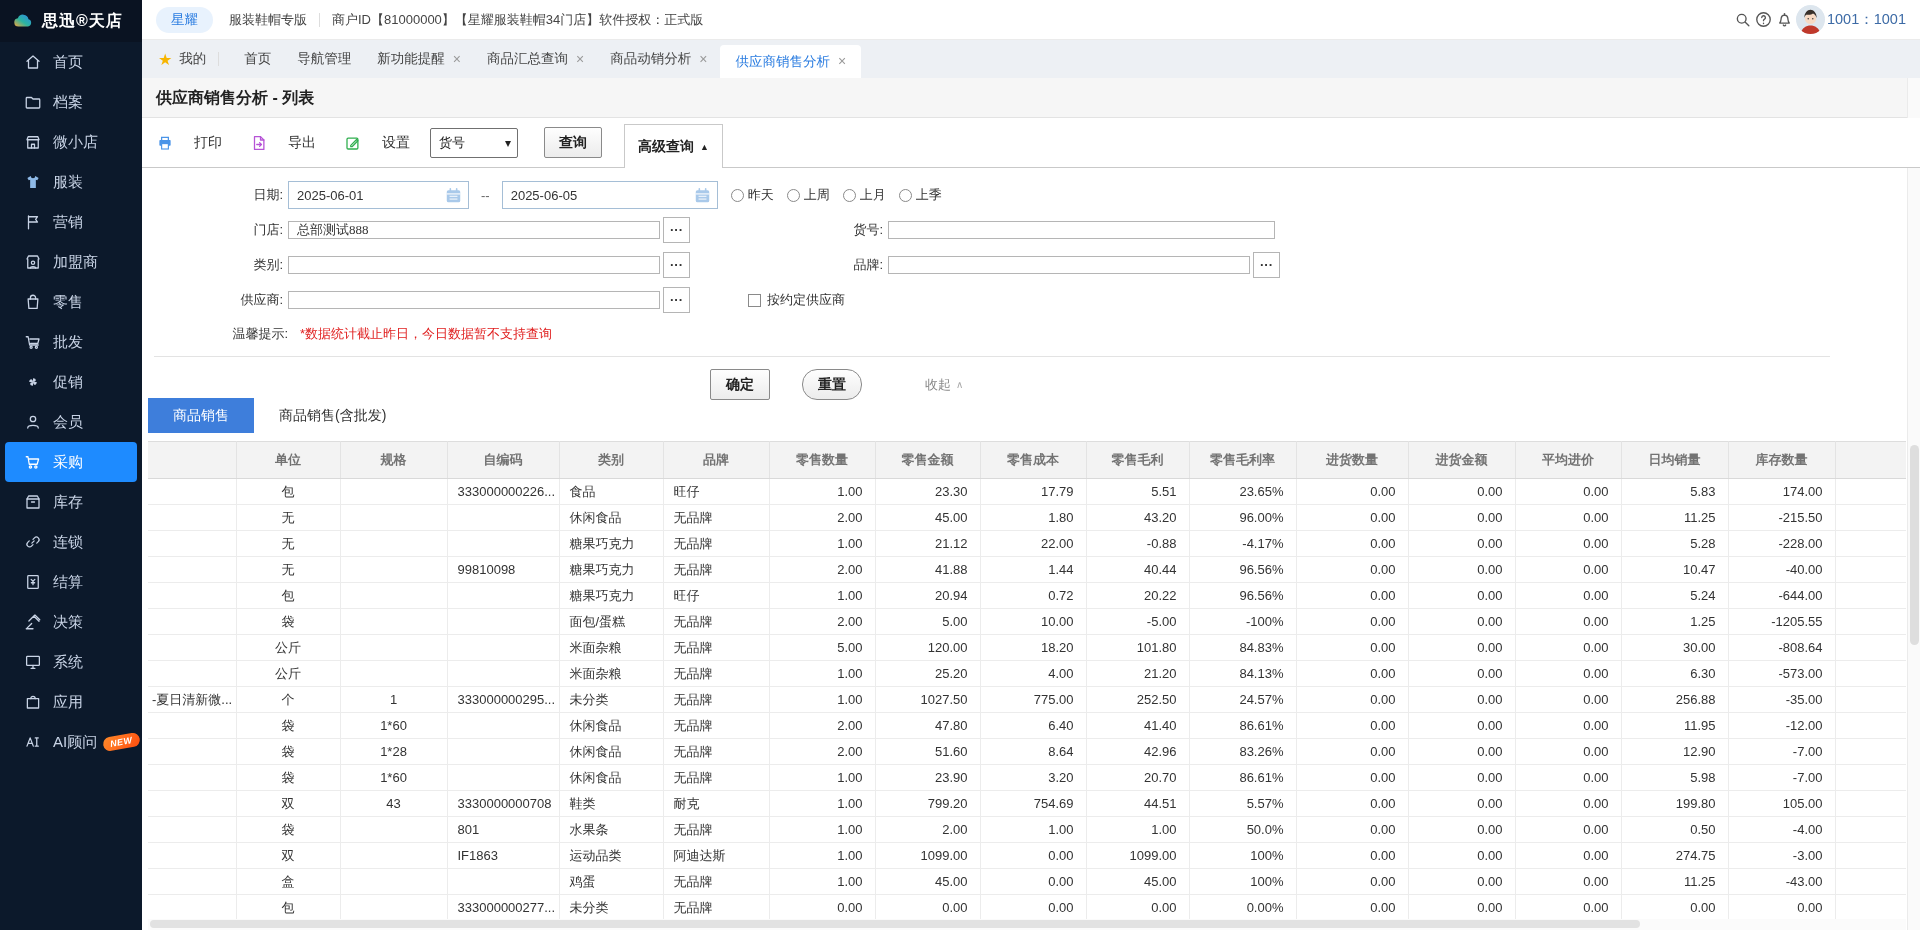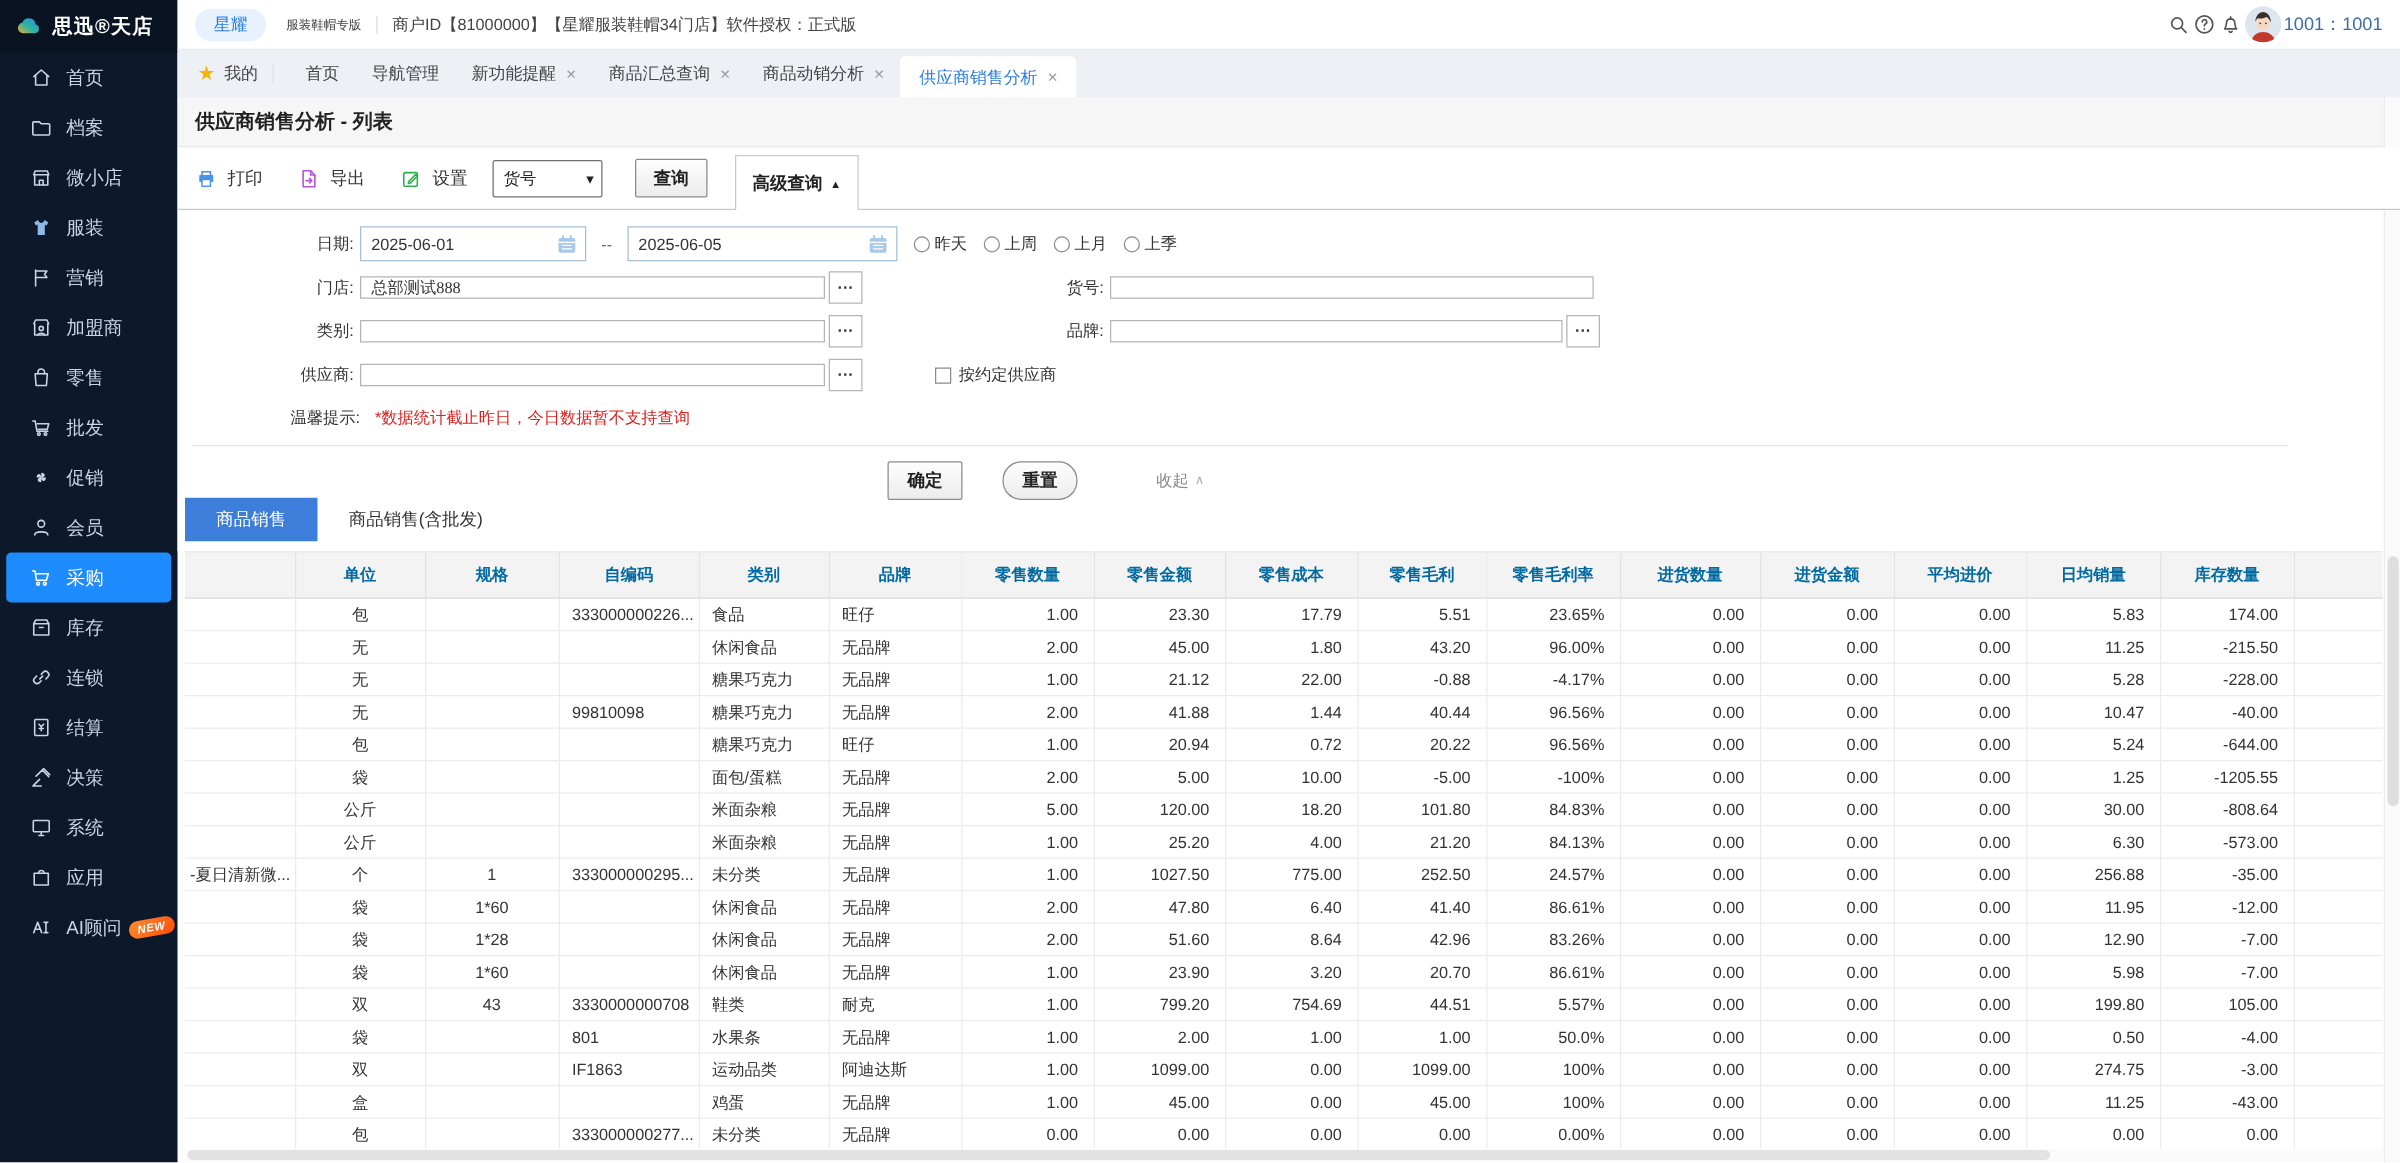--- a/index.html
+++ b/index.html
@@ -16,21 +16,21 @@
   .ic { fill:none; stroke:currentColor; stroke-width:1.7; stroke-linecap:round; stroke-linejoin:round; }
   .s-item.active { background:#1e8bff; color:#fff; border-radius:4px; margin:0 5px; padding-left:19px; }
   .badge-new { background:linear-gradient(135deg,#ff8a2a,#ff4d0f); color:#fff; font-size:9px; font-style:italic; font-weight:bold; padding:2px 7px; border-radius:9px; transform:rotate(-10deg); margin-left:6px; letter-spacing:.5px; display:inline-block; }
 
   
   .main { flex:1; display:flex; flex-direction:column; min-width:0; }
 
   
   .topbar { height:40px; background:#fff; border-bottom:1px solid #ebebeb; display:flex; align-items:center; padding:0 14px 0 14px; }
   .pill { background:#e8f2fd; color:#2a7ce0; border-radius:14px; padding:4px 15px; font-size:13.5px; cursor:pointer; }
-  .ed-name { color:#444; font-size:10px; margin-left:16px; }
+  .ed-name { color:#444; font-size:13px; margin-left:16px; }
   .vdiv { width:1px; height:14px; background:#ddd; margin:0 12px; }
   .merchant { color:#444; font-size:13px; }
   .tb-right { margin-left:auto; display:flex; align-items:center; gap:2px; }
   .tb-icon { width:19px; height:19px; color:#555; cursor:pointer; }
   .tb-icon svg { width:19px; height:19px; }
   .avatar { width:29px; height:29px; border-radius:50%; overflow:hidden; background:#e8eef4; cursor:pointer; }
   .uid { color:#3d6ba6; font-size:14.5px; }
 
   
   .tabbar { height:38px; background:#edf0f4; display:flex; align-items:center; padding-left:16px; font-size:13.5px; color:#444; }
@@ -38,21 +38,21 @@
   .star { color:#f7b500; font-size:16px; }
   .ntab { padding:0 13px; line-height:38px; cursor:pointer; display:flex; align-items:center; gap:8px; }
   .ntab .x { color:#999; font-size:14px; }
   .ntab.active { background:#fff; color:#2a7ce0; height:33px; line-height:33px; border-radius:4px 4px 0 0; align-self:flex-end; padding:0 15px; }
 
   
   .ptitle { height:40px; background:#f6f6f6; border-bottom:1px solid #e3e3e3; line-height:40px; padding-left:14px; font-size:16px; font-weight:bold; color:#222; }
 
   
   .toolbar { height:50px; background:#fff; border-bottom:1px solid #c9c9c9; display:flex; align-items:center; padding-left:14px; position:relative; z-index:2; }
-  .tool { display:flex; align-items:center; gap:8px; font-size:14px; color:#333; cursor:pointer; }
+  .tool { display:flex; align-items:center; gap:20px; font-size:14px; color:#333; cursor:pointer; }
   .tool svg { width:18px; height:18px; }
   .tool + .tool { margin-left:28px; }
   .sel { margin-left:20px; width:88px; height:30px; border:1px solid #707070; border-radius:2px; background:#fff; display:flex; align-items:center; padding:0 6px 0 8px; font-size:13px; color:#222; cursor:pointer; }
   .sel .arr { margin-left:auto; font-size:12px; color:#222; }
   .searchbox { width:300px; height:30px; border:1px solid #999; border-left:none; background:#fff; display:flex; align-items:center; padding:0 8px; gap:6px; }
   .searchbox input { border:none; outline:none; flex:1; font-size:13px; color:#333; font-family:inherit; }
   .searchbox input::placeholder { color:#aaa; }
   .btn { border:1px solid #8a8a8a; background:linear-gradient(#fefefe,#ececec); font-weight:bold; font-size:14px; color:#222; height:31px; padding:0 14px; cursor:pointer; border-radius:2px; font-family:inherit; }
   .q-btn { margin-left:26px; }
   .adv-btn { margin-left:22px; align-self:flex-end; height:44px; margin-bottom:-1px; background:#fff; border:1px solid #c9c9c9; border-bottom:none; font-weight:bold; font-size:14px; color:#222; padding:0 13px; display:flex; align-items:center; gap:6px; cursor:pointer; position:relative; z-index:3; }
@@ -85,21 +85,21 @@
   .collapse .chev { font-size:10px; color:#aaa; }
 
   
   .ctabs { height:43px; background:#fff; display:flex; align-items:flex-start; padding-left:6px; }
   .ctab { height:35px; line-height:35px; padding:0 25px; font-size:14px; color:#333; cursor:pointer; }
   .ctab.active { background:#3e7edb; color:#fff; }
 
   
   .twrap { position:relative; margin-left:6px; width:1758px; height:489px; overflow:hidden; }
   table { table-layout:fixed; width:1927px; border-collapse:collapse; }
-  th { height:37px; background:#f3f3f3; border-bottom:1px solid #d9d9d9; border-top:1px solid #ddd; border-right:1px solid #e3e3e3; font-weight:600; color:#0369a1; font-size:13px; text-align:center; white-space:nowrap; overflow:hidden; }
+  th { height:37px; background:#f3f3f3; border-bottom:1px solid #d9d9d9; border-top:1px solid #ddd; border-right:1px solid #e3e3e3; font-weight:600; color:#737373; font-size:13px; text-align:center; white-space:nowrap; overflow:hidden; }
   td { height:26px; border-bottom:1px solid #ececec; border-right:1px solid #ececec; font-size:13px; color:#333; white-space:nowrap; overflow:hidden; padding:0 10px; background:#fff; }
   td.l { text-align:left; } td.c { text-align:center; } td.r { text-align:right; padding-right:12px; }
   td.name { padding:0 2px 0 4px; }
 
   .hscroll { position:absolute; left:0; bottom:0; width:100%; height:11px; background:#fbfbfb; }
   .hthumb { position:absolute; left:2px; top:1px; width:1490px; height:8px; background:#e2e2e2; border-radius:4px; }
   .vscroll { position:absolute; right:0; top:78px; bottom:0; width:13px; background:#fafafa; border-left:1px solid #ebebeb; }
   .vthumb { position:absolute; left:2px; top:367px; width:9px; height:200px; background:#dedede; border-radius:5px; }
   .wrapper { position:relative; width:1920px; height:930px; }
 </style>

